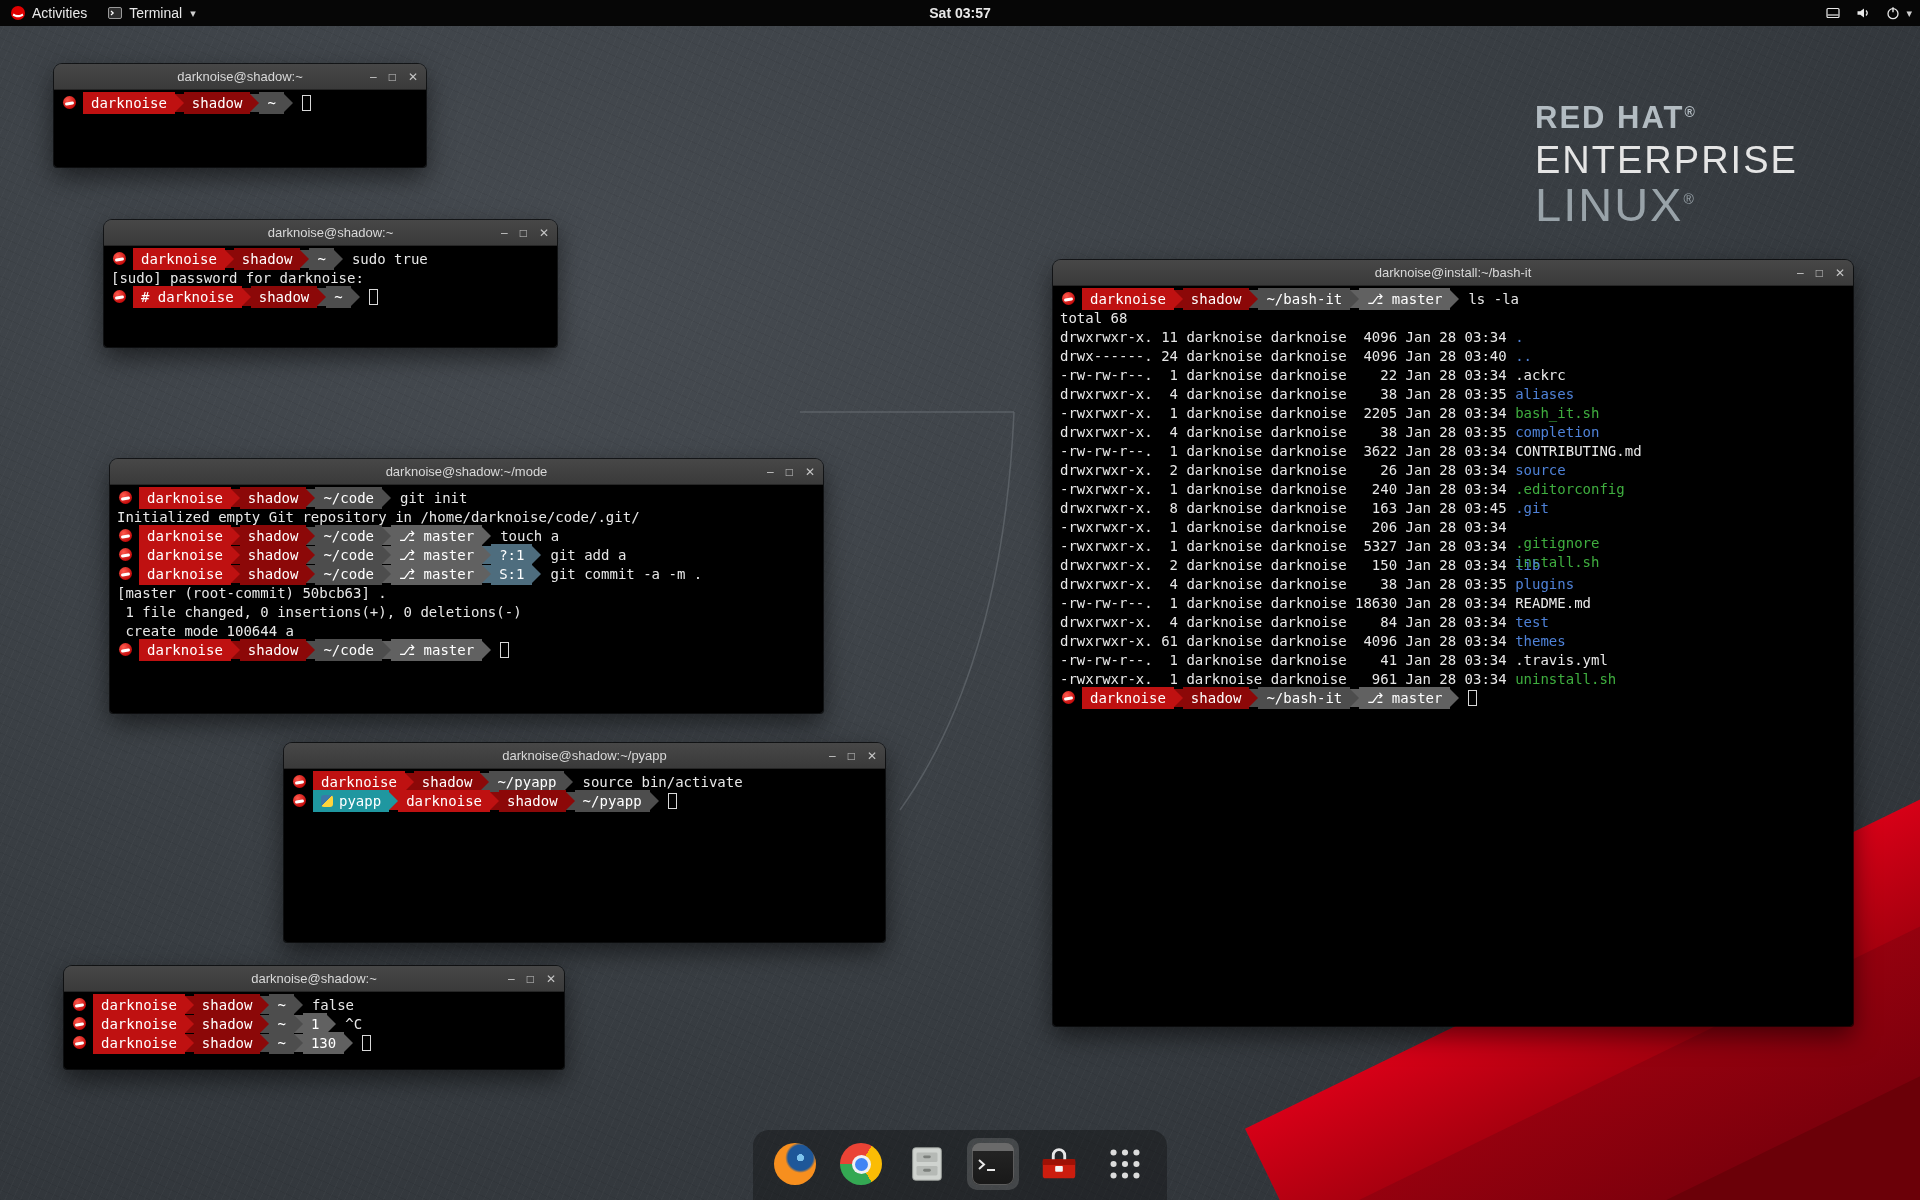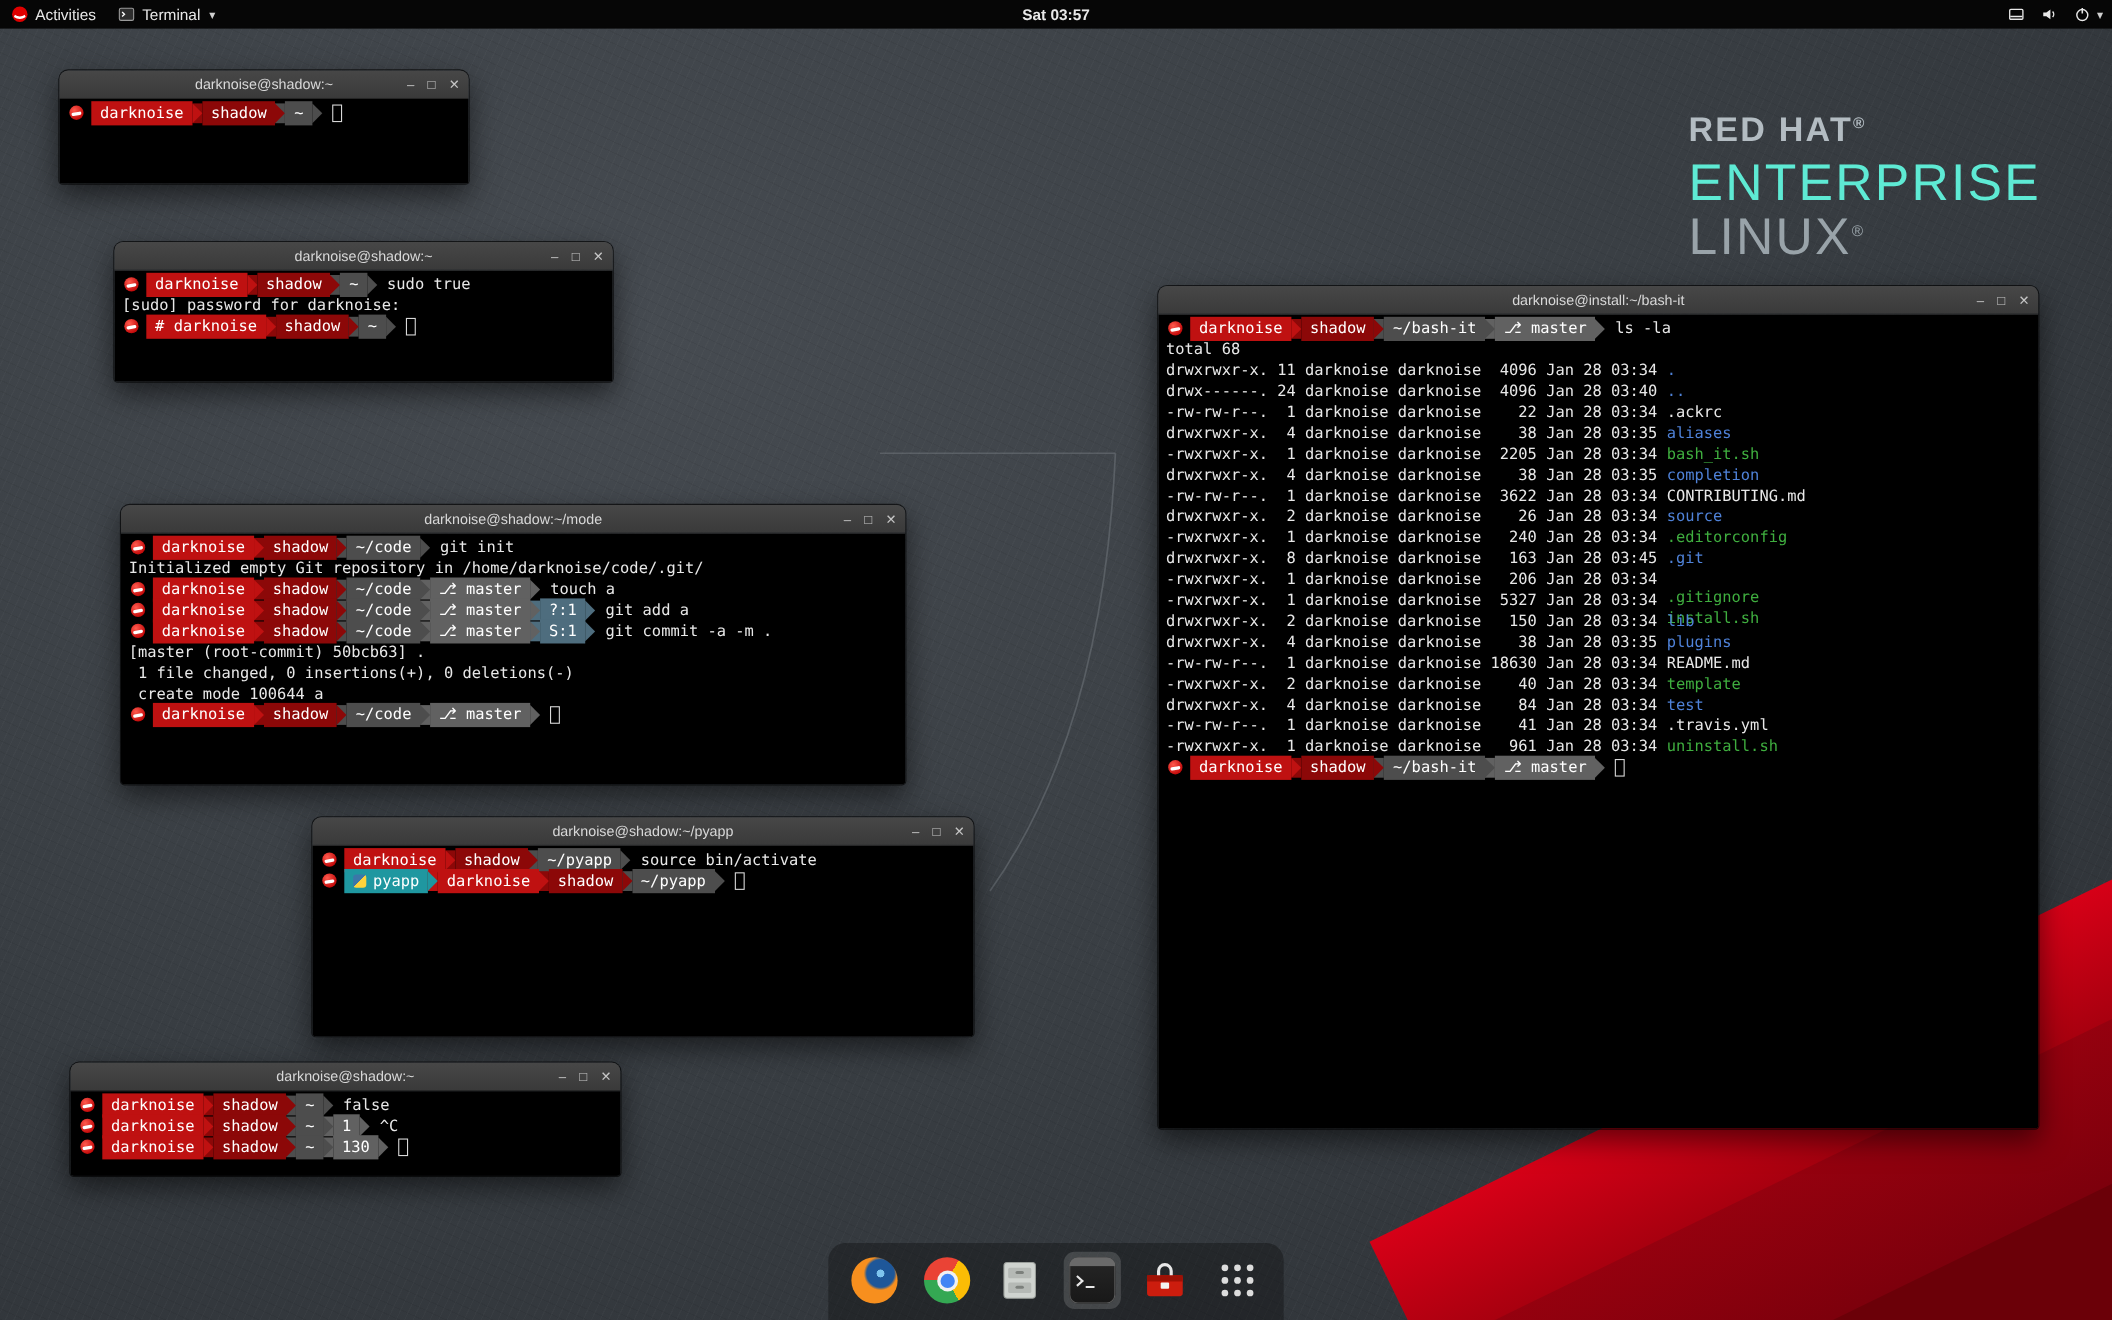--- a/index.html
+++ b/index.html
@@ -14,21 +14,21 @@
                repeating-linear-gradient(25deg, rgba(0,0,0,.05) 0 1px, transparent 1px 9px);}
   .stripe{position:absolute;transform-origin:left center;}
   .stripe-c{left:1420px;top:1150px;width:1500px;height:320px;background:#6b0008;transform:rotate(-26deg);}
   .stripe-b{left:1330px;top:1195px;width:1400px;height:160px;background:linear-gradient(#99010f,#7d000c);transform:rotate(-26deg);}
   .stripe-a{left:1270px;top:1123px;width:1400px;height:114px;background:linear-gradient(#d60017,#a8000f);transform:rotate(-26deg);}
   .arc-decor{position:absolute;left:780px;top:395px;opacity:.45;}
 
   
   .branding{position:absolute;left:1535px;top:102px;z-index:2;color:#a6afb5;user-select:none;line-height:1.05;}
   .brand-line1{font-size:31px;font-weight:bold;letter-spacing:2px;color:#b3bcc2;}
-  .brand-line2{font-size:47px;letter-spacing:2px;color:#5eead4;margin-top:6px;}
+  .brand-line2{font-size:38px;letter-spacing:2px;color:#e5e5e5;margin-top:6px;}
   .brand-line3{font-size:47px;letter-spacing:2px;color:#99a3a9;}
   .branding sup{font-size:14px;vertical-align:super;}
 
   
   .topbar{position:absolute;top:0;left:0;width:100%;height:26px;background:#060606;z-index:30;
     display:flex;align-items:center;color:#e8e8e8;font-size:14px;}
   .tb-btn{display:flex;align-items:center;gap:6px;height:100%;padding:0 10px;cursor:default;}
   .tb-left{display:flex;align-items:center;height:100%;}
   .tb-clock{position:absolute;left:50%;transform:translateX(-50%);font-weight:bold;}
   .tb-right{margin-left:auto;display:flex;align-items:center;height:100%;padding-right:8px;gap:14px;}
@@ -235,22 +235,22 @@
         <div class="tline"><span>drwxrwxr-x.  4 darknoise darknoise    38 Jan 28 03:35 </span><span style="color: rgb(79, 130, 216);">completion</span></div>
         <div class="tline"><span>-rw-rw-r--.  1 darknoise darknoise  3622 Jan 28 03:34 </span><span>CONTRIBUTING.md</span></div>
         <div class="tline"><span>drwxrwxr-x.  2 darknoise darknoise    26 Jan 28 03:34 </span><span style="color: rgb(79, 130, 216);">source</span></div>
         <div class="tline"><span>-rwxrwxr-x.  1 darknoise darknoise   240 Jan 28 03:34 </span><span style="color: rgb(63, 174, 63);">.editorconfig</span></div>
         <div class="tline"><span>drwxrwxr-x.  8 darknoise darknoise   163 Jan 28 03:45 </span><span style="color: rgb(79, 130, 216);">.git</span></div>
         <div class="tline"><span>-rwxrwxr-x.  1 darknoise darknoise   206 Jan 28 03:34 </span><span style="color: rgb(63, 174, 63); margin-top: 32px;">.gitignore</span></div>
         <div class="tline"><span>-rwxrwxr-x.  1 darknoise darknoise  5327 Jan 28 03:34 </span><span style="color: rgb(63, 174, 63); margin-top: 32px;">install.sh</span></div>
         <div class="tline"><span>drwxrwxr-x.  2 darknoise darknoise   150 Jan 28 03:34 </span><span style="color: rgb(79, 130, 216);">lib</span></div>
         <div class="tline"><span>drwxrwxr-x.  4 darknoise darknoise    38 Jan 28 03:35 </span><span style="color: rgb(79, 130, 216);">plugins</span></div>
         <div class="tline"><span>-rw-rw-r--.  1 darknoise darknoise 18630 Jan 28 03:34 </span><span>README.md</span></div>
-        <div class="tline"><span>-rwxrwxr-x.  2 darknoise darknoise    40 Jan 28 03:34 </span><span style="color: rgb(63, 174, 63);">template</span></div>
         <div class="tline"><span>drwxrwxr-x.  4 darknoise darknoise    84 Jan 28 03:34 </span><span style="color: rgb(79, 130, 216);">test</span></div>
+        <div class="tline"><span>drwxrwxr-x. 61 darknoise darknoise  4096 Jan 28 03:34 </span><span style="color: rgb(79, 130, 216);">themes</span></div>
         <div class="tline"><span>-rw-rw-r--.  1 darknoise darknoise    41 Jan 28 03:34 </span><span>.travis.yml</span></div>
         <div class="tline"><span>-rwxrwxr-x.  1 darknoise darknoise   961 Jan 28 03:34 </span><span style="color: rgb(63, 174, 63);">uninstall.sh</span></div>
         <div class="tline"><span class="hat"></span><span class="seg" style="background: rgb(191, 17, 17); color: rgb(255, 255, 255);"><span>darknoise</span></span><span class="parrow" style="border-left-color: rgb(191, 17, 17); background: rgb(140, 8, 8);"></span><span class="seg" style="background: rgb(140, 8, 8); color: rgb(255, 255, 255);"><span>shadow</span></span><span class="parrow" style="border-left-color: rgb(140, 8, 8); background: rgb(77, 77, 77);"></span><span class="seg" style="background: rgb(77, 77, 77); color: rgb(255, 255, 255);"><span>~/bash-it</span></span><span class="parrow" style="border-left-color: rgb(77, 77, 77); background: rgb(97, 97, 97);"></span><span class="seg" style="background: rgb(97, 97, 97); color: rgb(255, 255, 255);"><span>⎇ master</span></span><span class="parrow" style="border-left-color: rgb(97, 97, 97); background: transparent;"></span><span class="cursor"></span></div>
       </div>
     </div>
   </div>
 
 <div class="dock">
   <div class="dock-item">
     <div class="dock-icon icon-firefox"></div>

